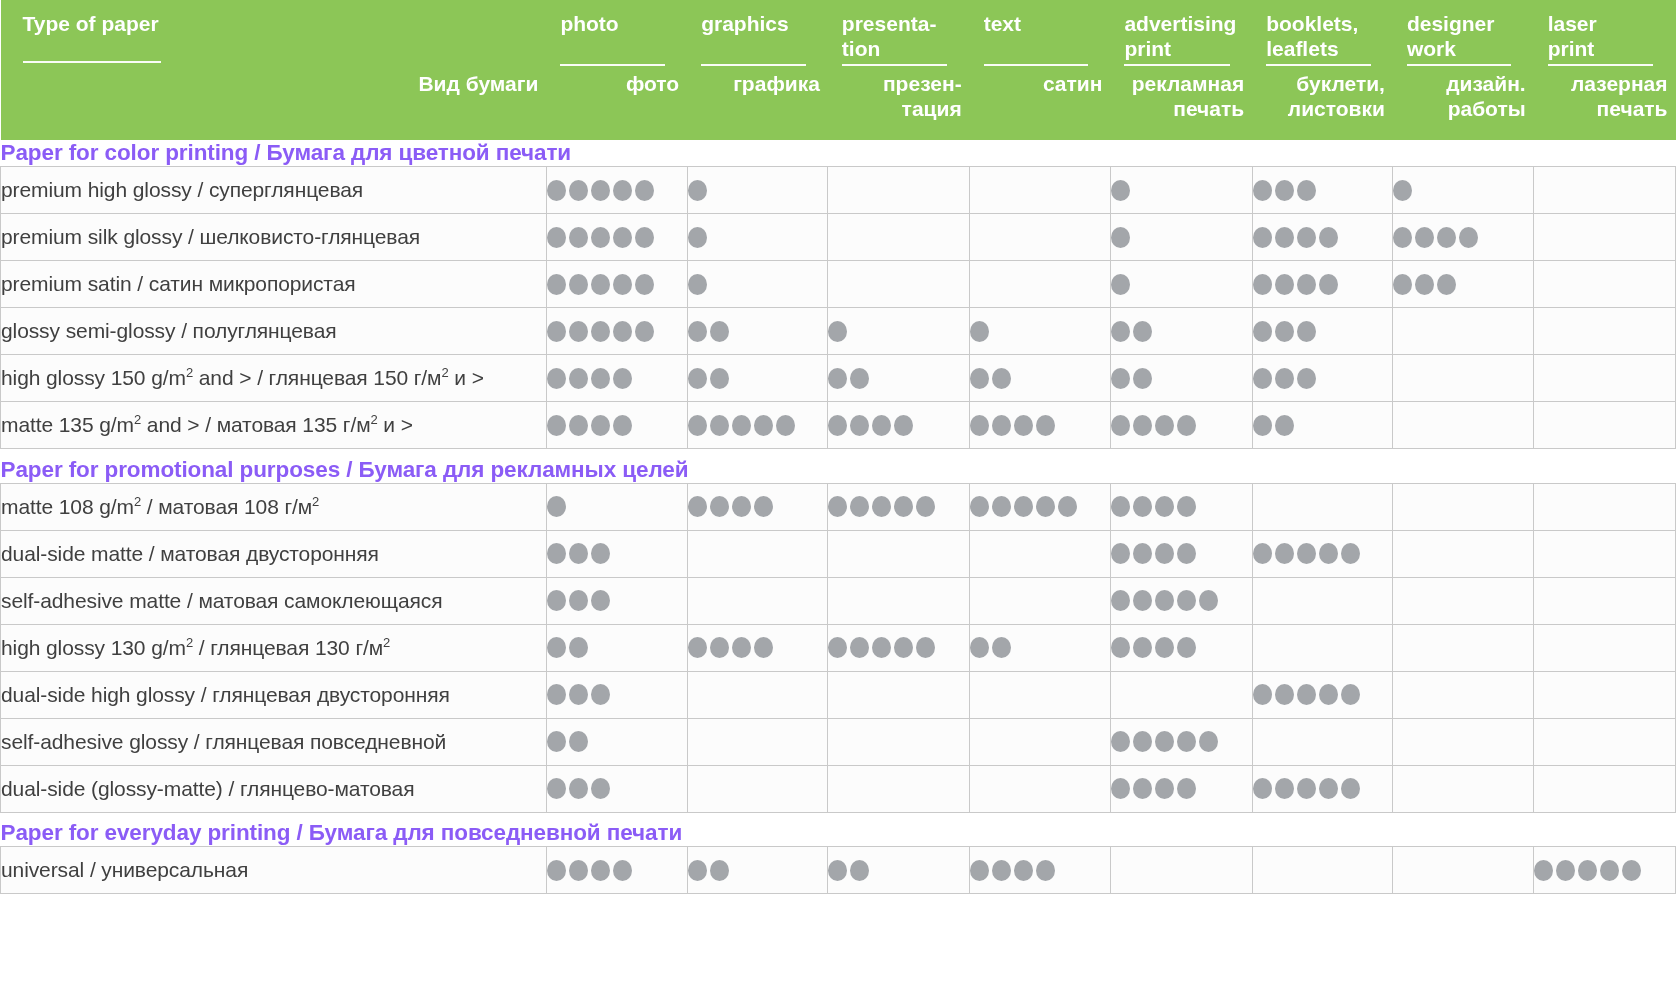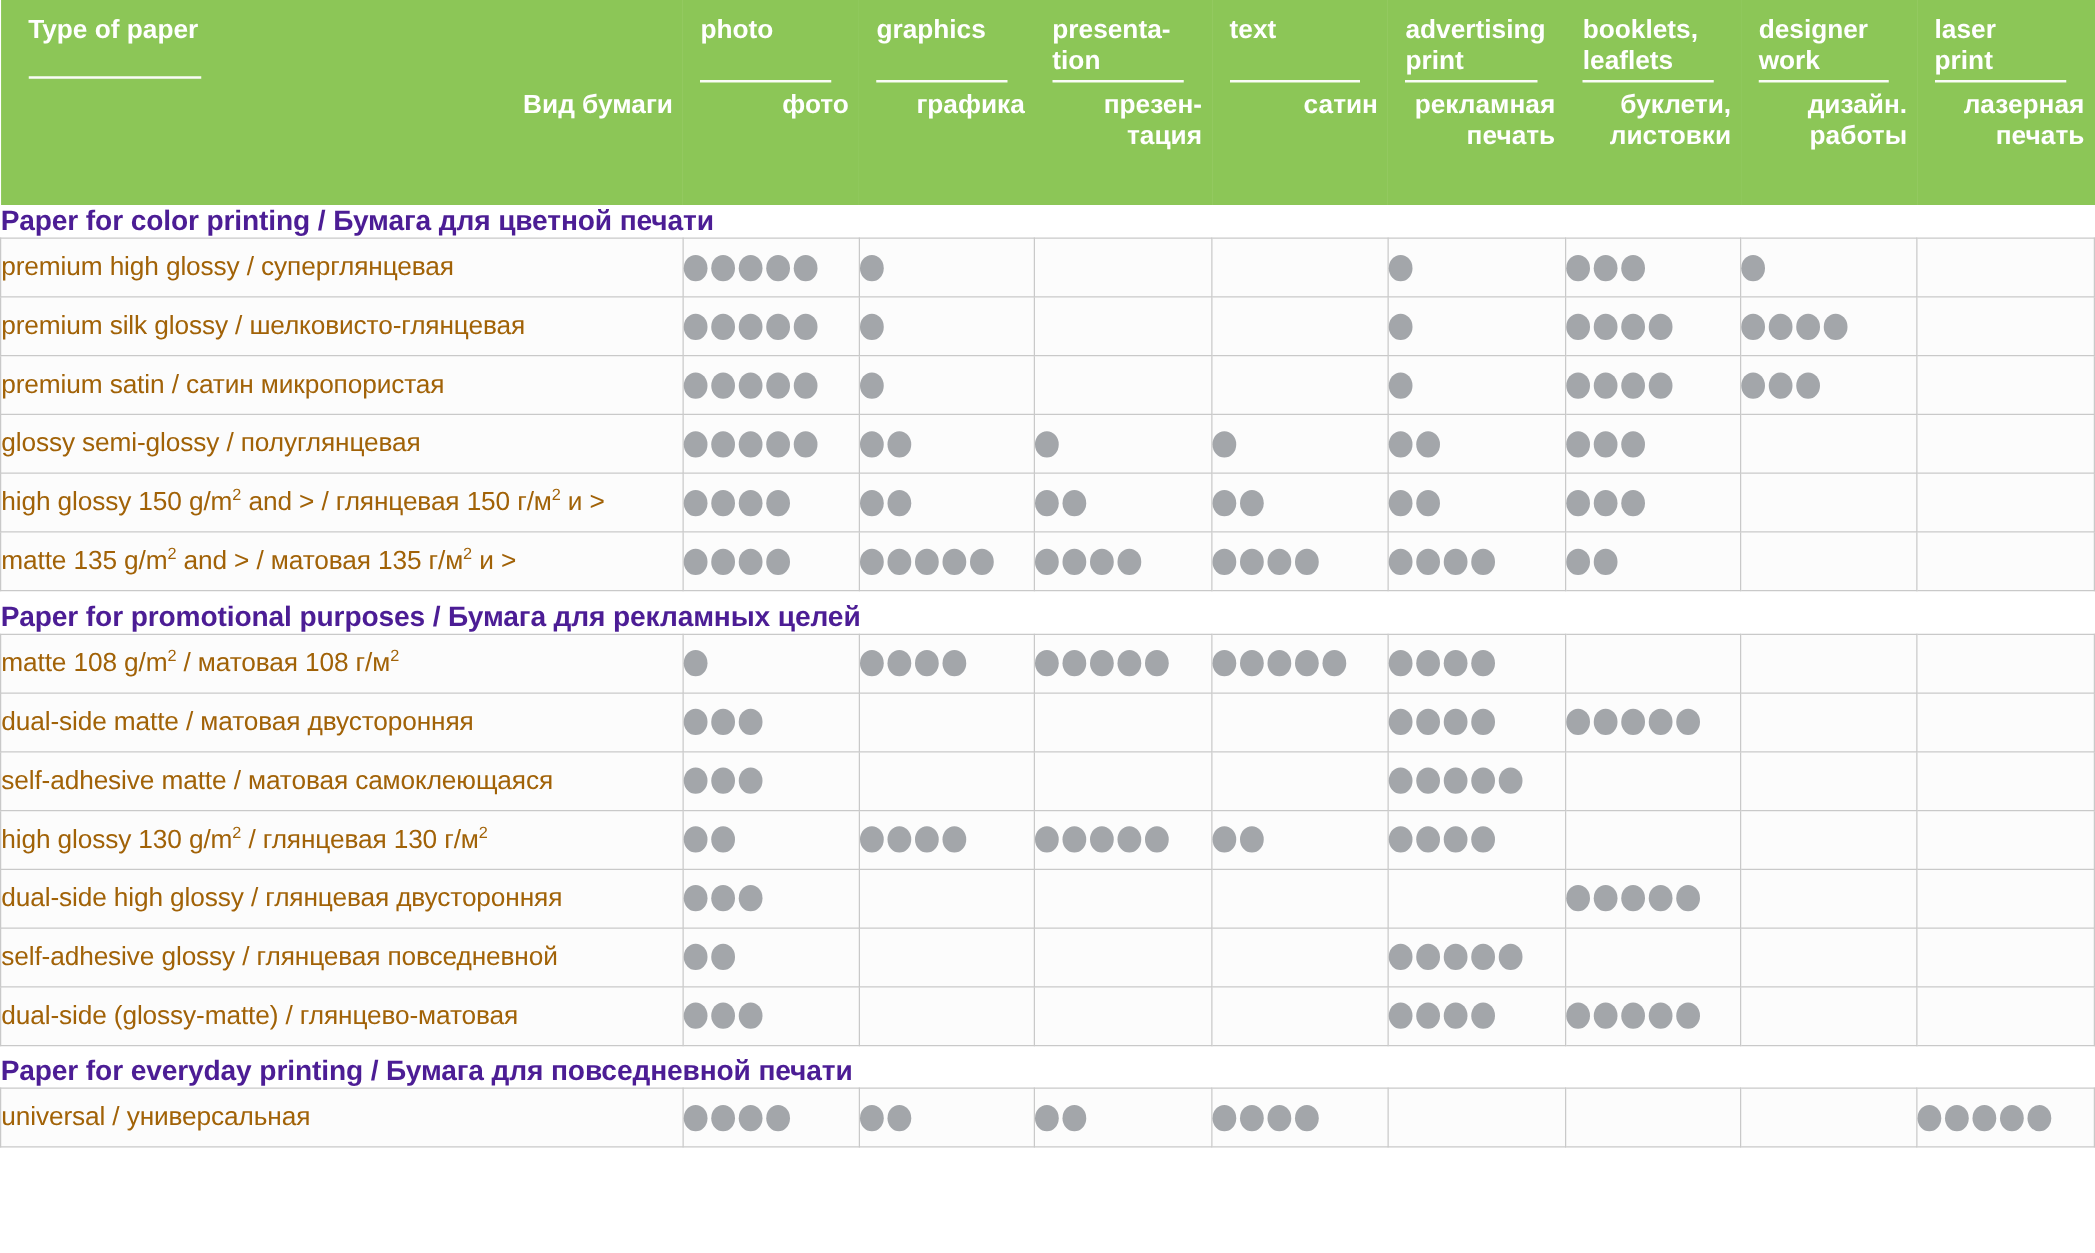--- a/index.html
+++ b/index.html
@@ -30,21 +30,21 @@
 
   thead th {
     background: #8cc657;
     color: #ffffff;
     vertical-align: top;
     text-align: left;
     font-weight: bold;
     font-size: 21px;
     line-height: 25px;
     padding: 11px 8px 12px 14px;
-    height: 164px;
+    height: 140px;
     border: 0;
   }
 
   th.col-type { padding-left: 22px; }
 
   .hdr-en {
     display: block;
     min-height: 52px;
     padding-bottom: 2px;
   }
@@ -62,39 +62,39 @@
   .hdr-ru { display: block; text-align: right; }
 
   
   tr.section-row td {
     border: 0;
     padding: 0;
   }
   .section-band {
     font-size: 22.5px;
     font-weight: bold;
-    color: #4c1d95;
+    color: #8b5cf6;
     padding: 13px 0 9px 8px;
     background: #ffffff;
     letter-spacing: -0.1px;
     white-space: nowrap;
   }
   .spacer-band { height: 8px; background: #ffffff; }
 
   
   tbody tr.data-row td {
     border: 1px solid #c9c9c9;
     background: #fcfcfc;
     height: 47px;
     padding: 0;
   }
 
   td.label-cell {
     font-size: 21px;
-    color: #a16207;
+    color: #404040;
     padding: 0 8px 0 16px;
     white-space: nowrap;
     letter-spacing: -0.1px;
   }
   td.label-cell sup { font-size: 13px; vertical-align: super; line-height: 0; }
 
   td.dot-cell {
     padding: 0 0 0 14px;
     vertical-align: middle;
   }

